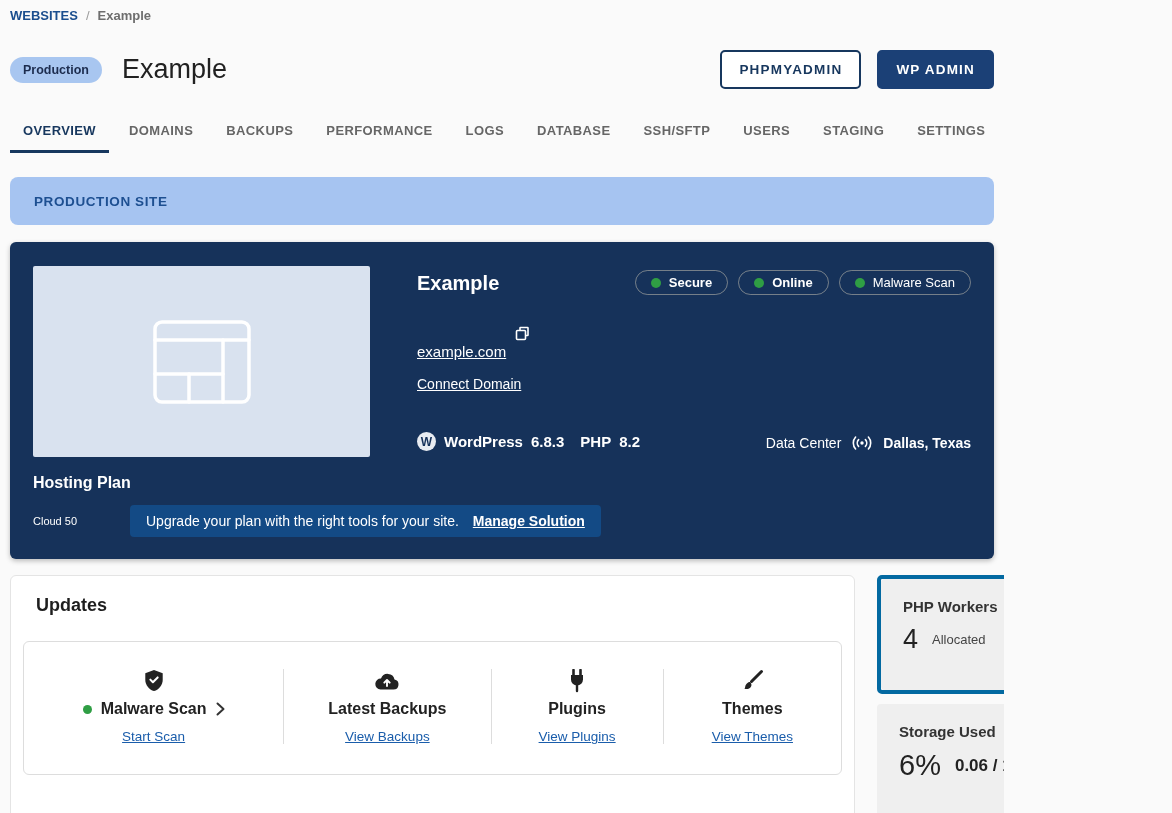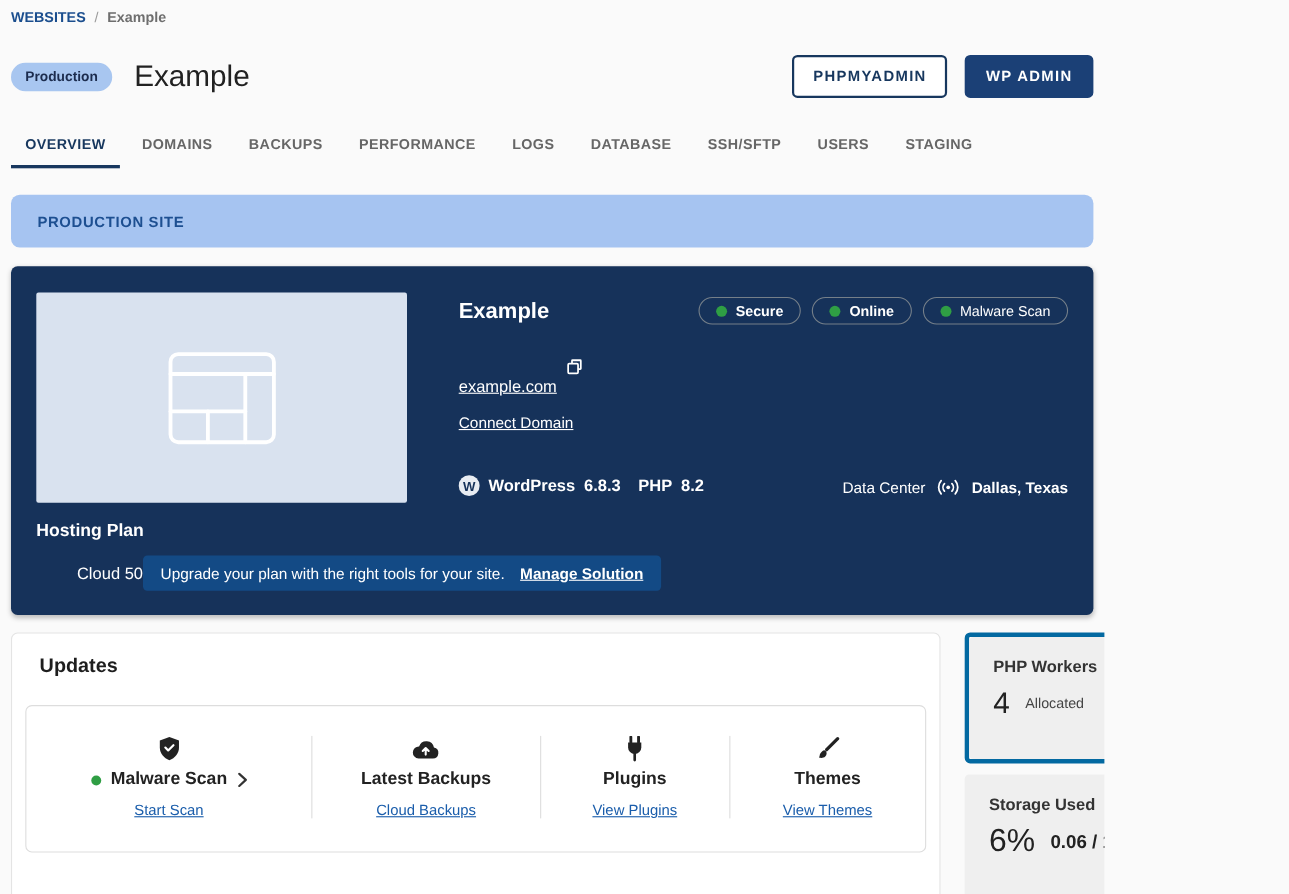--- a/index.html
+++ b/index.html
@@ -72,21 +72,21 @@
     display:flex; align-items:center; gap:8px; border:1px solid rgba(233,222,195,.45);
     border-radius:16px; padding:4px 15px; font-size:13px; cursor:default; white-space:nowrap;
   }
   .status-badge.bold { font-weight:700; }
   .dot { width:10px; height:10px; border-radius:50%; background:#2f9e44; flex:none; }
   .right-spacer { flex:1; }
   .dc-row { display:flex; align-items:center; gap:9px; font-size:14px; padding-bottom:6px; }
   .dc-value { font-weight:700; }
   .hosting-label { font-size:16px; font-weight:700; margin-top:17px; }
   .plan-row { display:flex; align-items:center; margin-top:13px; }
-  .plan-name { font-size:15px; width:97px;text-align:right; }
+  .plan-name { font-size:11px; width:97px; }
   .upgrade-banner {
     background:#134a85; border-radius:4px; padding:8px 16px; font-size:14px;
     display:flex; align-items:center; gap:14px;
   }
   .upgrade-link { font-weight:600; text-decoration:underline; cursor:pointer; color:#fff; }
 
   
   .bottom-row { display:flex; margin-top:16px; gap:22px; align-items:flex-start; }
   .updates-card {
     width:845px; flex:none; background:#fff; border:1px solid #e4e4e4; border-radius:6px;
@@ -149,20 +149,21 @@
   <div class="tabs">
     <div class="tab active">OVERVIEW</div>
     <div class="tab">DOMAINS</div>
     <div class="tab">BACKUPS</div>
     <div class="tab">PERFORMANCE</div>
     <div class="tab">LOGS</div>
     <div class="tab">DATABASE</div>
     <div class="tab">SSH/SFTP</div>
     <div class="tab">USERS</div>
     <div class="tab">STAGING</div>
+    <div class="tab">SETTINGS</div>
   </div>
 
   <div class="prod-banner">
     <span>PRODUCTION SITE</span>
   </div>
 
   <div class="site-card">
     <div class="card-top">
       <div class="thumb">
         <svg width="100" height="86" viewBox="0 0 100 86" fill="none" stroke="#ffffff" stroke-width="3.5" stroke-linecap="round" stroke-linejoin="round">
@@ -263,21 +264,21 @@
         <div class="update-cell">
           <span class="u-icon">
             <svg width="26" height="20" viewBox="0 0 26 20">
               <path d="M6.5 18.5h13a5 5 0 0 0 1-9.9A7 7 0 0 0 7 7.6a4.6 4.6 0 0 0-.5 10.9z" fill="#222"></path>
               <path d="M13 15v-5.5 M10.3 11.7L13 9l2.7 2.7" fill="none" stroke="#fff" stroke-width="1.9" stroke-linecap="round" stroke-linejoin="round"></path>
             </svg>
           </span>
           <div class="u-label-row">
             <span class="u-label">Latest Backups</span>
           </div>
-          <span class="u-link">Cloud Backups</span>
+          <span class="u-link">View Backups</span>
         </div>
 
         <div class="update-cell">
           <span class="u-icon">
             <svg width="18" height="24" viewBox="0 0 18 24">
               <path d="M5.5 1v5 M12.5 1v5" stroke="#222" stroke-width="2.6" stroke-linecap="round"></path>
               <path d="M3 6h12v4.5a6 6 0 0 1-12 0z" fill="#222"></path>
               <path d="M9 16v6" stroke="#222" stroke-width="2.4" stroke-linecap="round"></path>
             </svg>
           </span>

